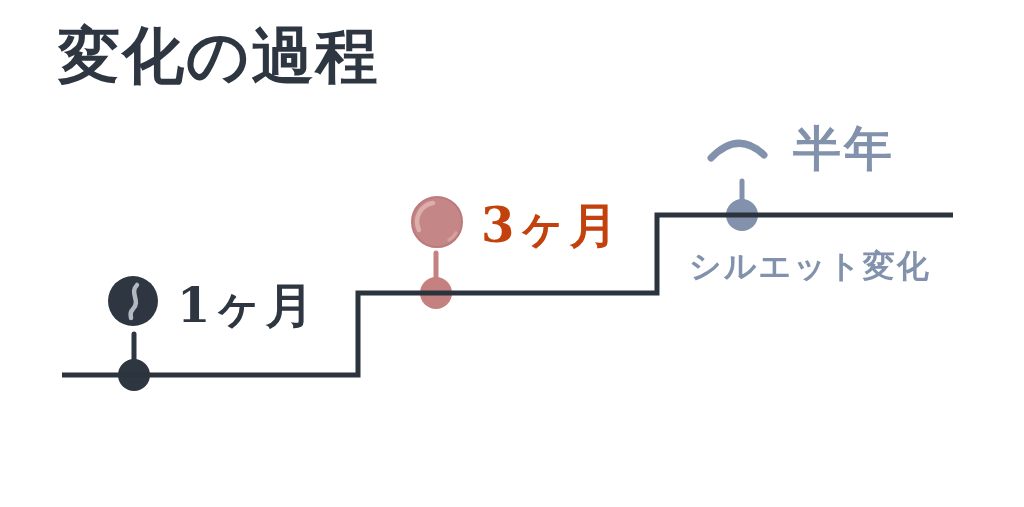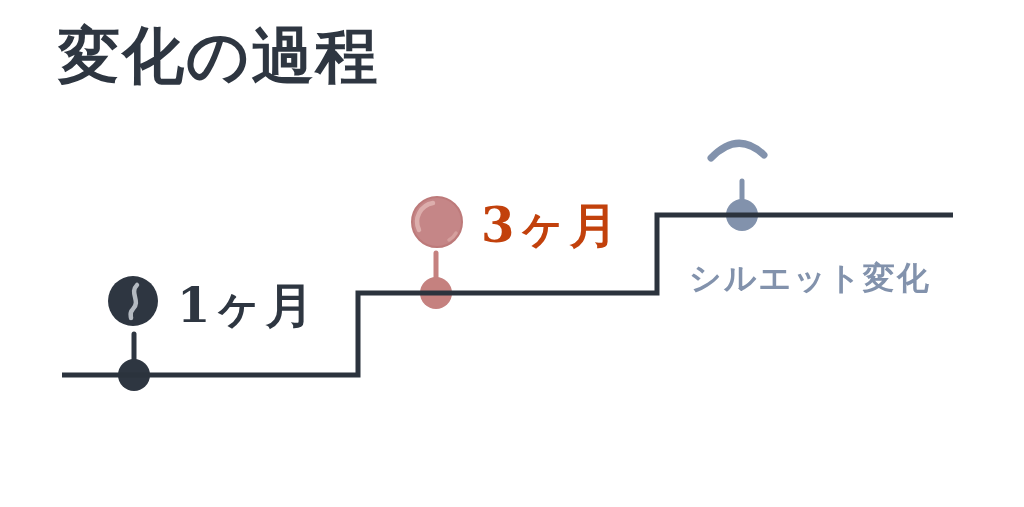--- a/index.html
+++ b/index.html
@@ -54,21 +54,21 @@
     white-space: nowrap;
   }
   .c-dark { color: #2e3641; }
   .c-rose { color: #c2410c; }
   .c-blue { color: #8292ac; }
   .d1 { left: 177px; top: 281px; }
   .d2 { left: 481px; top: 201px; }
   .d3 { left: 793px; top: 124px; }
   .l1 { left: 147px; top: 414px; }
   .l2 { left: 421px; top: 336px; }
-  .l3 { left: 689px; top: 262px; }
+  .l3 { left: 689px; top: 250px; }
 </style>
 </head>
 <body>
 
 <div class="canvas">
 
   <h1 class="title">変化の過程</h1>
 
   <svg class="diagram-svg" viewBox="0 0 1024 507">
 
@@ -95,15 +95,16 @@
     <circle cx="436" cy="293" r="16" fill="#c5817f"></circle>
     <circle cx="742" cy="215" r="16" fill="#8292ac"></circle>
 
     <path d="M 62 375 H 358 V 293 H 657 V 215 H 953" fill="none" stroke="#2b333d" stroke-width="5"></path>
   </svg>
 
   <div class="duration d1 c-dark">1ヶ月</div>
 
   <div class="duration d2 c-rose">3ヶ月</div>
 
+  <div class="duration d3 c-blue">半年</div>
   <div class="label l3 c-blue">シルエット変化</div>
 
 </div>
 
 </body></html>

